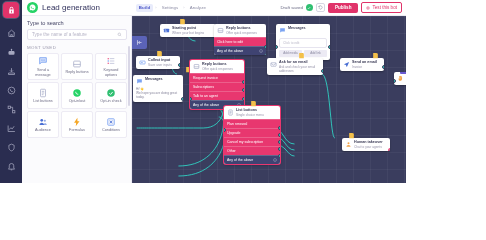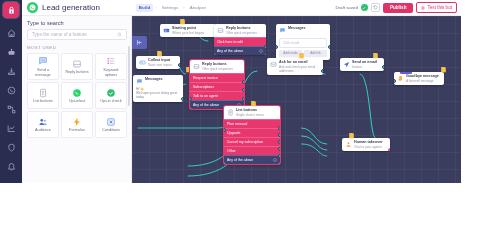--- a/index.html
+++ b/index.html
@@ -2,21 +2,21 @@
 <html><head>
 <meta charset="utf-8">
 <style>
   * { box-sizing: border-box; margin: 0; padding: 0; }
   html, body {
     width: 486px; height: 183px;
     overflow: hidden;
     font-family: "Liberation Sans", sans-serif;
     background: #ffffff;
   }
-  #app { position: relative; width: 461px; height: 183px; display: flex; border-radius: 18px; }
+  #app { position: relative; width: 406px; height: 183px; display: flex; border-radius: 18px; }
 
   
   .rail {
     width: 22px; height: 183px;
     background: #2a2d50;
     display: flex; flex-direction: column; align-items: center;
     padding-top: 2px;
     flex: 0 0 22px;
   }
   .rail-logo {

